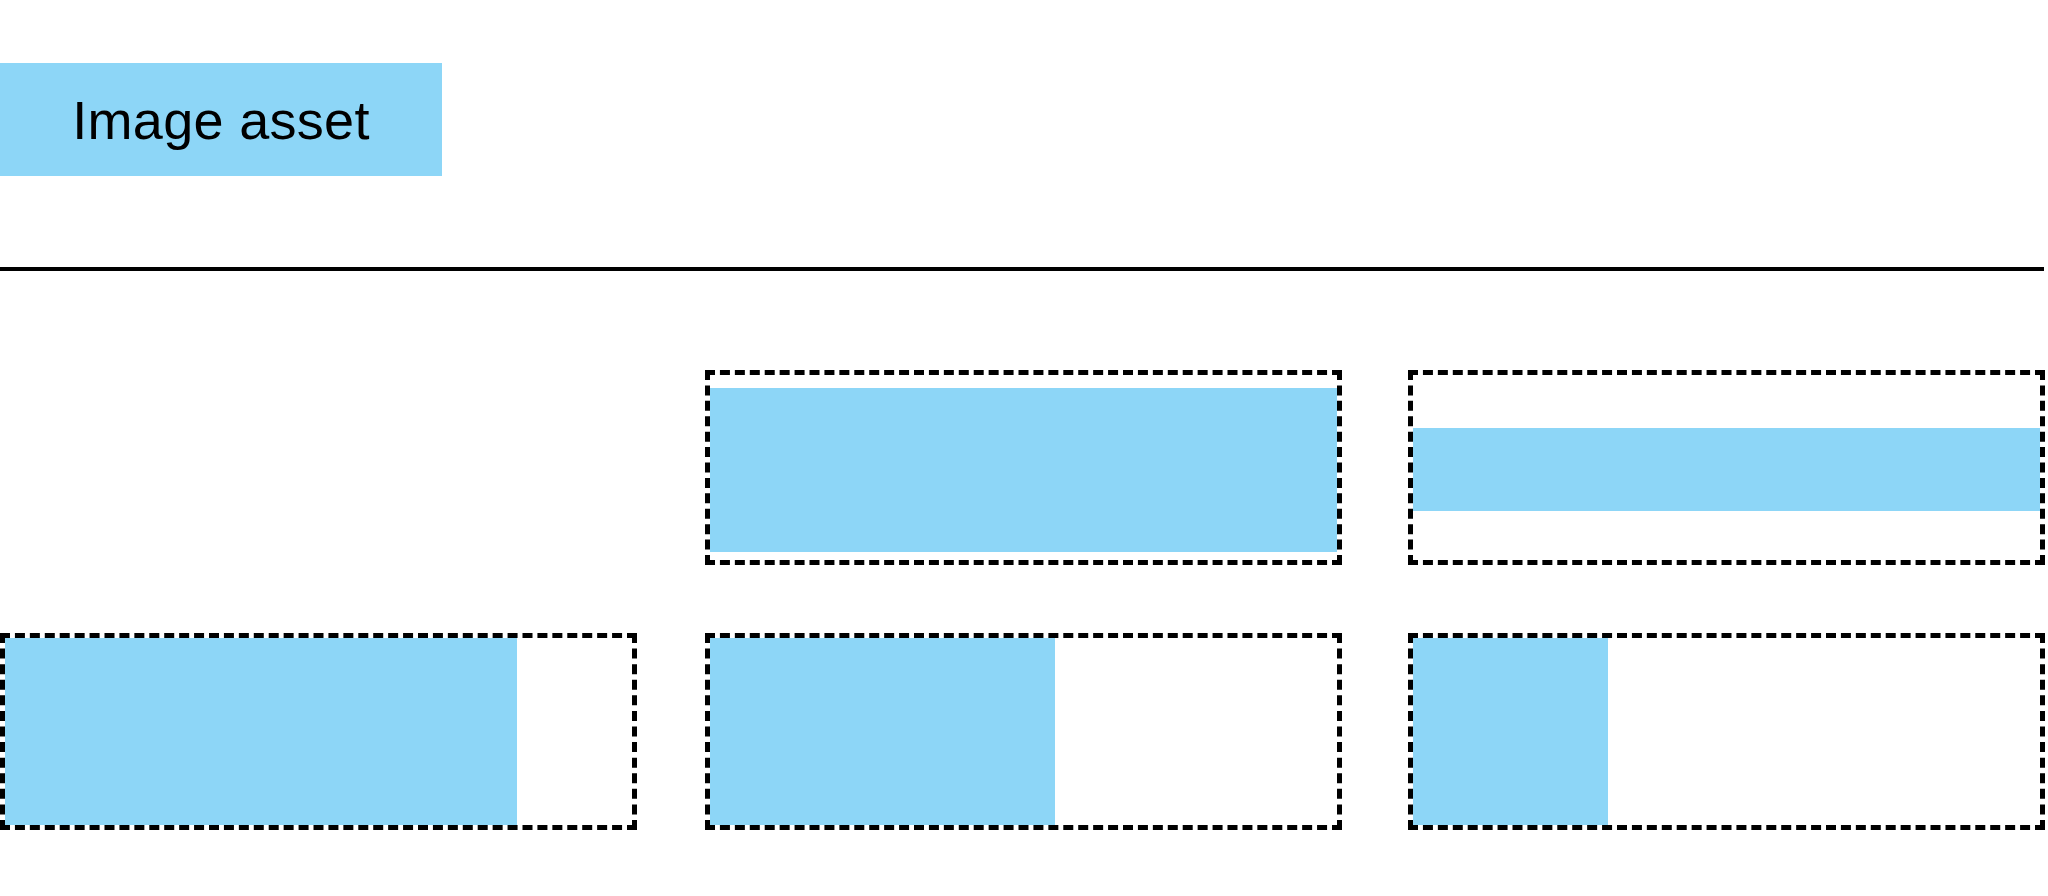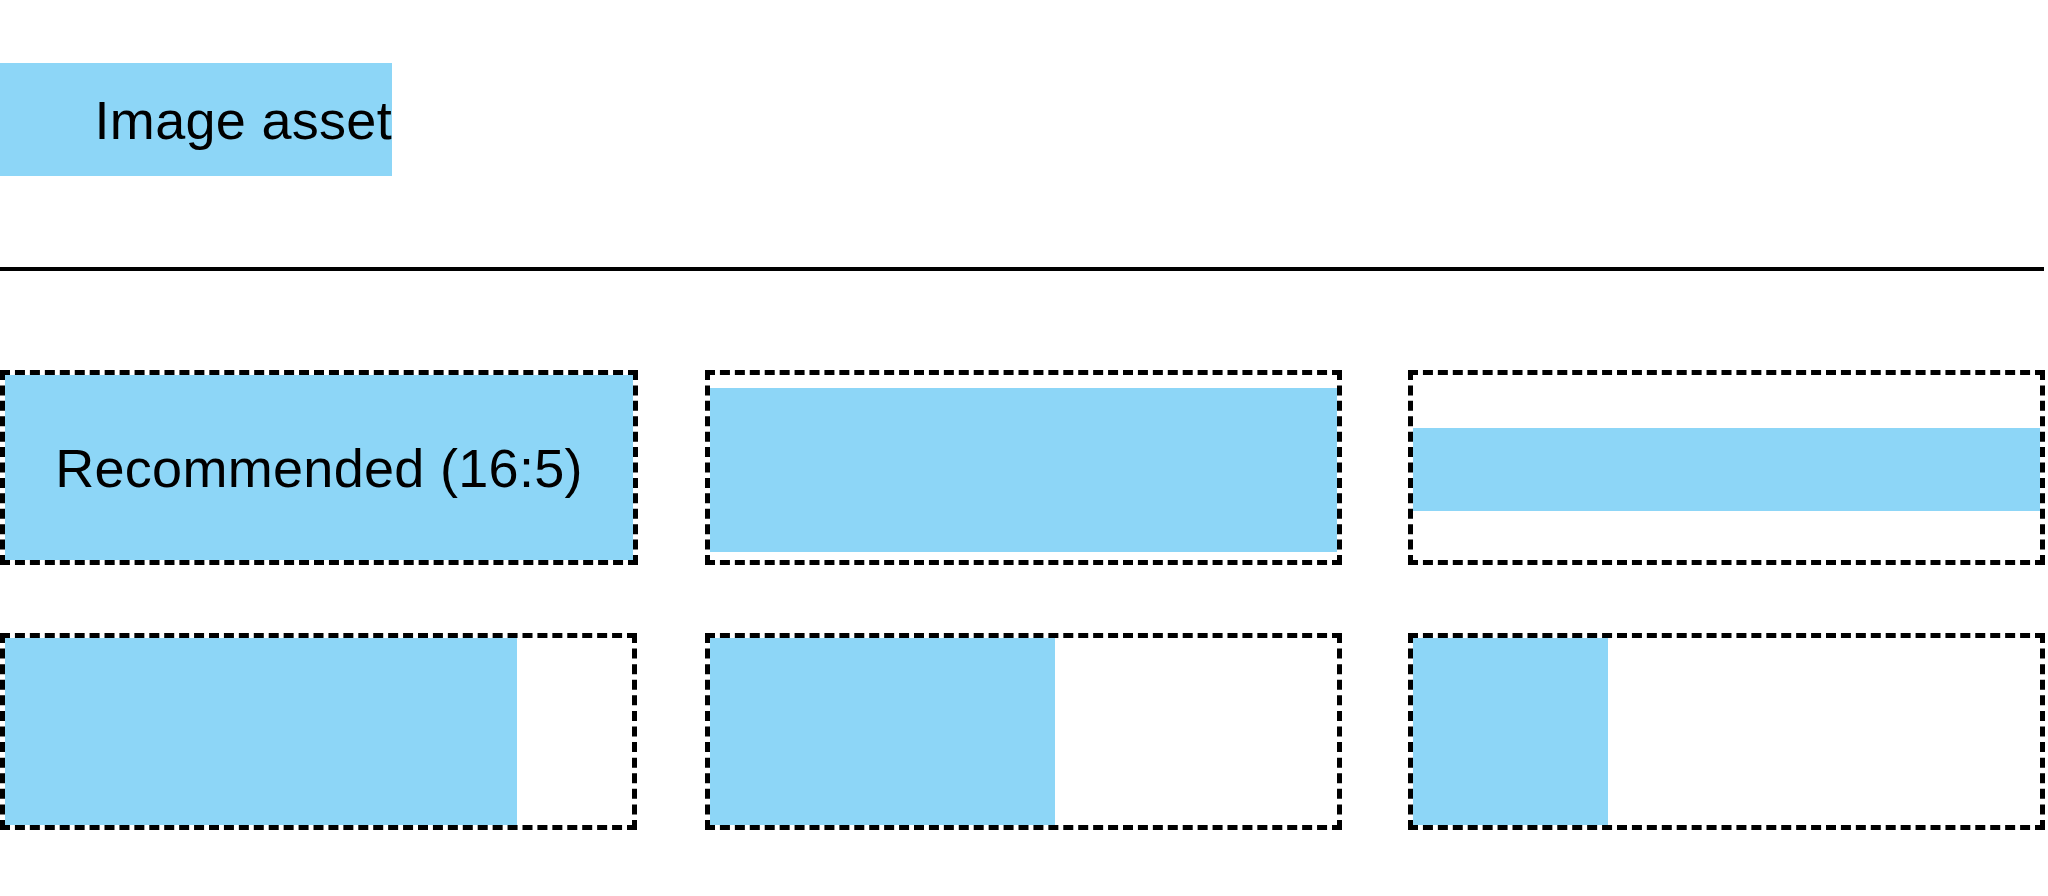--- a/index.html
+++ b/index.html
@@ -29,21 +29,21 @@
   .solid-swatch { background: var(--asset-blue, #8dd6f7); }
   .fill {
     position: absolute;
     left: 0;
     background: var(--asset-blue, #8dd6f7);
     z-index: 1;
   }
   .divider { background: #000000; }
 
   
-  .legend-swatch { left: 0;   top: 63px; width: 392px; height: 113px; justify-content: flex-end; }
+  .legend-swatch { left: 0;   top: 63px; width: 442px; height: 113px; }
   .legend-space  { left: 456px; top: 64px; width: 905px; height: 110px; }
 
   
   .rule { left: 0; top: 267px; width: 2044px; height: 4px; }
 
   
   .box-a { left: 0;      top: 370px; width: 638px; height: 195px; }
   .box-b { left: 705px;  top: 370px; width: 637px; height: 195px; }
   .box-c { left: 1408px; top: 370px; width: 637px; height: 195px; }
   
@@ -56,24 +56,20 @@
 
 <div class="canvas">
 
   <div class="abs center solid-swatch legend-swatch">
     <span class="label">Image asset</span>
   </div>
 
 
   <div class="abs divider rule"></div>
 
-  <div class="abs center dashed box-a">
-    <div class="fill" style="top: 0px; height: 100%; width: 100%;"></div>
-    <span class="label">Recommended (16:5)</span>
-  </div>
 
   <div class="abs dashed box-b">
     <div class="fill" style="top: 13px; height: 164px; width: 100%;"></div>
   </div>
 
   <div class="abs dashed box-c">
     <div class="fill" style="top: 53px; height: 83px; width: 100%;"></div>
   </div>
 
   <div class="abs dashed box-d">

